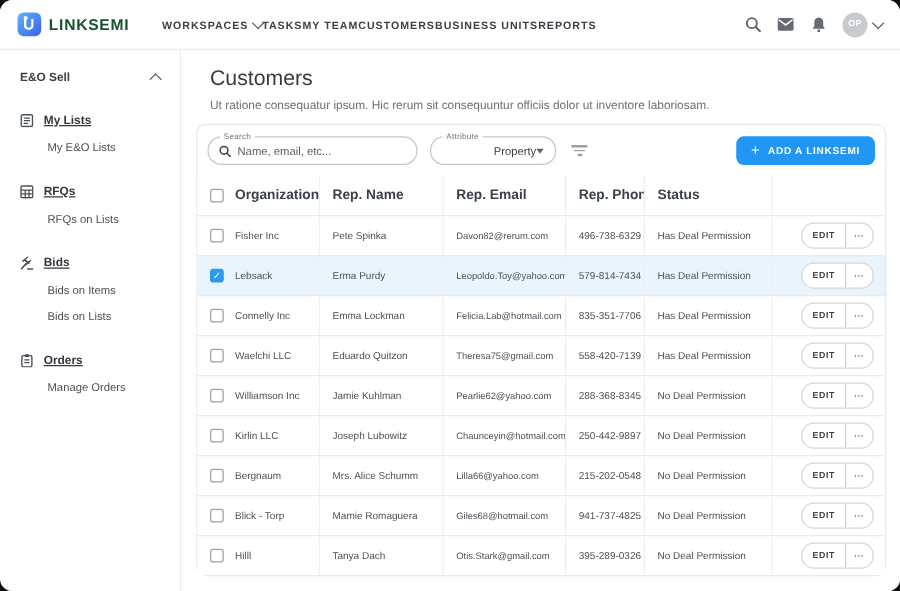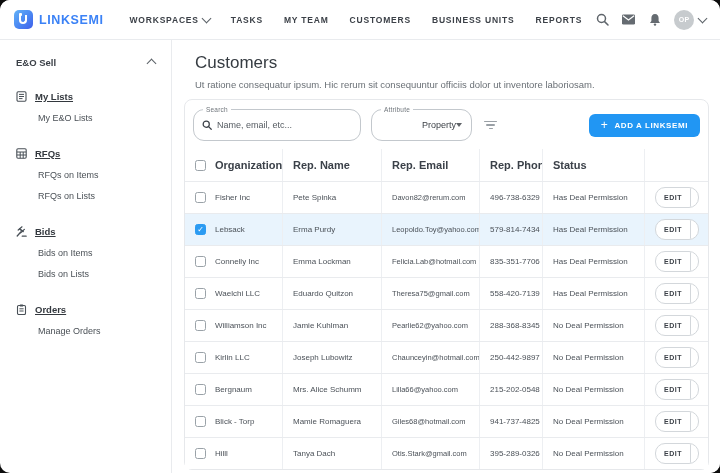--- a/index.html
+++ b/index.html
@@ -4,46 +4,46 @@
 <style>
   html,body{margin:0;padding:0;background:#0d0d0d;}
   .window{position:relative;width:720px;height:473px;background:#fff;border-radius:10px;overflow:hidden;
     font-family:"Liberation Sans","DejaVu Sans",sans-serif;color:#3c4148;}
   
   .topbar{height:40px;display:flex;align-items:center;padding:0 14px;border-bottom:1px solid #e9ebee;box-sizing:border-box;background:#fff;}
   .logo{display:flex;align-items:center;gap:6px;}
   .logo-icon{width:19px;height:19px;border-radius:5px;background:linear-gradient(135deg,#63b2f7 0%,#4a86f2 55%,#3f5eea 100%);position:relative;}
   .logo-u{position:absolute;left:5px;top:5px;width:8px;height:9px;border:2px solid #fff;border-top:none;border-radius:0 0 5px 5px;box-sizing:border-box;}
   .logo-dot{position:absolute;left:5px;top:3px;width:3px;height:3px;background:#fff;border-radius:1px;}
-  .logo-text{font-size:12.5px;font-weight:bold;letter-spacing:.6px;color:#3b82f6;text-align:center;}
-  .mainnav{display:flex;align-items:flex-start;gap:21px;margin-left:26px;}
+  .logo-text{font-size:12.5px;font-weight:bold;letter-spacing:.6px;color:#14532d;text-align:center;}
+  .mainnav{display:flex;align-items:flex-start;margin-left:26px;}
   .navitem{font-size:8.5px;font-weight:bold;letter-spacing:.8px;color:#3c4148;display:flex;align-items:center;gap:4px;cursor:pointer;white-space:nowrap;}
   .chev{width:6px;height:6px;border-right:1.4px solid #5a6066;border-bottom:1.4px solid #5a6066;transform:rotate(45deg);margin-top:-3px;}
   .chev.up{transform:rotate(-135deg);margin-top:3px;}
   .topbar-right{margin-left:auto;display:flex;align-items:center;gap:13px;}
   .tbicon{width:13px;height:13px;display:flex;align-items:center;justify-content:center;}
   .avatar-wrap{display:flex;align-items:center;gap:5px;}
   .avatar{width:20px;height:20px;border-radius:50%;background:#c7cbce;color:#fff;font-size:7px;font-weight:bold;display:flex;align-items:center;justify-content:center;letter-spacing:.3px;}
   
   .content{display:flex;height:433px;}
-  .sidebar{width:172px;box-sizing:border-box;border-right:1px solid #e9ebee;padding-top:13px;flex-shrink:0;}
+  .sidebar{width:145px;box-sizing:border-box;border-right:1px solid #e9ebee;padding-top:13px;flex-shrink:0;}
   .sb-header{display:flex;align-items:center;justify-content:space-between;padding:0 16px;height:18px;}
   .sb-title{font-size:9.5px;color:#3c4148;font-weight:bold;}
   .sb-section{margin-top:14px;}
   .sb-sec-head{display:flex;align-items:center;gap:8px;padding:0 16px;height:22px;cursor:pointer;}
   .sb-sec-label{font-size:9.5px;font-weight:bold;color:#33383e;text-decoration:underline;}
   .sb-item{padding-left:38px;height:21px;display:flex;align-items:center;font-size:9px;color:#4a5056;cursor:pointer;}
   .sbicon{width:11px;height:11px;flex-shrink:0;display:flex;align-items:center;justify-content:center;}
   
   .main{flex:1;background:#fff;overflow:hidden;}
   .page-title{font-size:17px;font-weight:500;color:#363c42;margin:13px 0 0 23px;}
   .page-sub{font-size:9.5px;color:#6a7076;margin:6px 4px 0 23px;}
   .card{margin:9px 11px 0 12px;border:1px solid #e6e8eb;border-radius:8px;background:#fff;box-sizing:border-box;}
   .toolbar{display:flex;align-items:center;padding:9px 8px 8px 8px;}
-  .field{position:relative;height:32px;border:1px solid #c3c8cd;border-radius:11px;display:flex;align-items:center;box-sizing:border-box;background:#fff;}
+  .field{position:relative;height:23px;border:1px solid #c3c8cd;border-radius:11px;display:flex;align-items:center;box-sizing:border-box;background:#fff;}
   .field-label{position:absolute;top:-4px;left:9px;font-size:6.5px;color:#6f757b;background:#fff;padding:0 3px;letter-spacing:.2px;}
   .search-field{width:168px;padding:0 8px;gap:5px;}
   .search-placeholder{font-size:9px;color:#565c62;white-space:nowrap;}
   .attr-field{width:101px;margin-left:10px;padding:0 9px;justify-content:flex-end;cursor:pointer;}
   .attr-value{font-size:9px;color:#3a3f45;}
   .caret{width:0;height:0;border-left:3.5px solid transparent;border-right:3.5px solid transparent;border-top:4px solid #5f6368;}
   .filtericon{margin-left:12px;display:flex;flex-direction:column;gap:2px;align-items:center;cursor:pointer;}
   .filtericon i{display:block;height:1.6px;background:#9aa0a6;border-radius:1px;}
   .filtericon i:nth-child(1){width:13px;}.filtericon i:nth-child(2){width:9px;}.filtericon i:nth-child(3){width:4px;}
   .addbtn{margin-left:auto;height:23px;background:#2196f3;border:none;border-radius:6px;color:#fff;font-size:8px;font-weight:bold;
@@ -147,21 +147,20 @@
             <svg width="11" height="11" viewBox="0 0 11 11">
                 <rect x="0.8" y="0.8" width="9.4" height="9.4" rx="1.2" fill="none" stroke="#495057" stroke-width="1.1"></rect>
                 <line x1="0.8" y1="4" x2="10.2" y2="4" stroke="#495057" stroke-width="1"></line>
                 <line x1="4.2" y1="4" x2="4.2" y2="10.2" stroke="#495057" stroke-width="1"></line>
                 <line x1="7.2" y1="4" x2="7.2" y2="10.2" stroke="#495057" stroke-width="1"></line>
                 <line x1="0.8" y1="7" x2="10.2" y2="7" stroke="#495057" stroke-width="1"></line>
               </svg>
           </span>
           <span class="sb-sec-label">RFQs</span>
         </div>
-        <div class="sb-item">RFQs on Items</div>
         <div class="sb-item">RFQs on Lists</div>
       </div>
 
       <div class="sb-section">
         <div class="sb-sec-head">
           <span class="sbicon">
             <svg width="11" height="11" viewBox="0 0 11 11">
                 <line x1="2.2" y1="4" x2="6" y2="0.8" stroke="#495057" stroke-width="1.2" stroke-linecap="round"></line>
                 <line x1="4.6" y1="6.8" x2="8.4" y2="3.4" stroke="#495057" stroke-width="1.2" stroke-linecap="round"></line>
                 <line x1="3.2" y1="2.6" x2="7.6" y2="5.8" stroke="#495057" stroke-width="1.6"></line>

